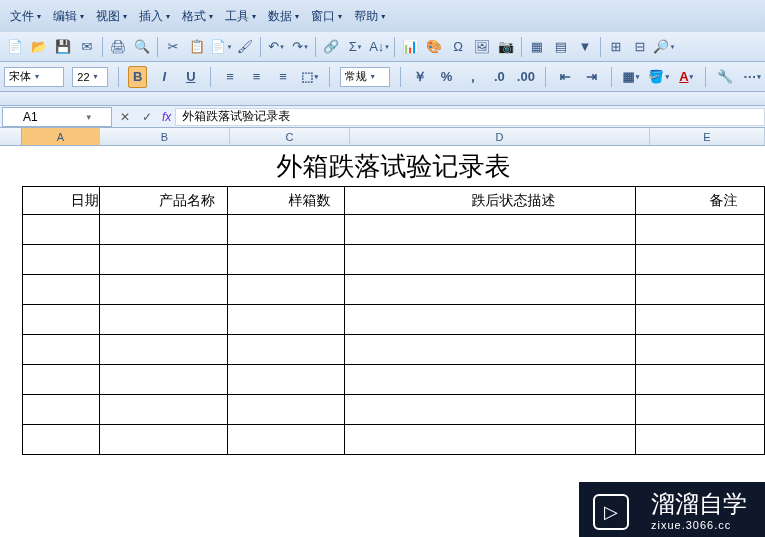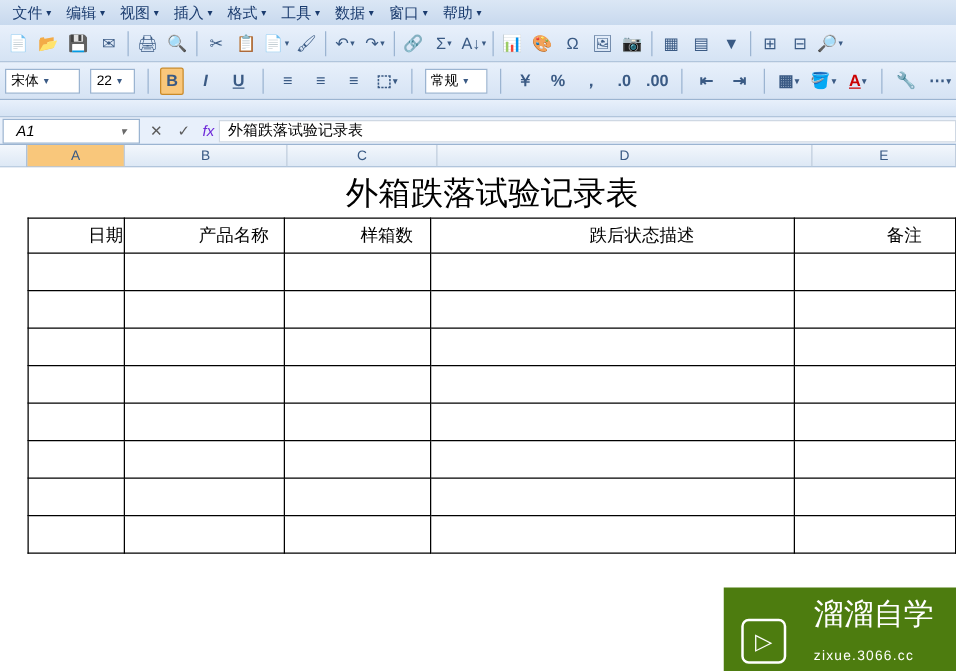--- a/index.html
+++ b/index.html
@@ -1,37 +1,37 @@
 <!DOCTYPE html>
 <html><head>
 <meta charset="utf-8">
 <style>
 * { box-sizing: border-box; margin: 0; padding: 0; }
 body { font-family: "Microsoft YaHei", Arial, sans-serif; font-size: 12px; background: #fff; overflow: hidden; width: 765px; height: 537px; position: relative; }
 
-.menubar { background: linear-gradient(#dbe7f5,#c8d9ee); height: 20px; display: flex; align-items: flex-start; padding: 0 4px; font-size: 12px; color: #1a3b6e; }
+.menubar { background: linear-gradient(#dbe7f5,#c8d9ee); height: 32px; display: flex; align-items: center; padding: 0 4px; font-size: 12px; color: #1a3b6e; }
 .menubar .menu-item { padding: 2px 6px; display: flex; align-items: center; cursor: pointer; }
 .menubar .menu-item::after { content: "▾"; font-size: 8px; margin-left: 3px; color: #1a3b6e; }
 
 .toolbar { background: linear-gradient(#e8f0fb,#d5e3f4); height: 30px; display: flex; align-items: center; padding: 2px 4px; border-bottom: 1px solid #9bb4d1; gap: 2px; }
 .toolbar .btn { width: 22px; height: 22px; display: inline-flex; align-items: center; justify-content: center; font-size: 13px; color: #3a5a84; border-radius: 2px; cursor: pointer; }
 .toolbar .sep { width: 1px; height: 20px; background: #9bb4d1; margin: 0 2px; }
 .toolbar .dd::after { content: "▾"; font-size: 7px; margin-left: 1px; color: #3a5a84; }
 
 .fmtbar { background: linear-gradient(#e8f0fb,#d5e3f4); height: 30px; display: flex; align-items: center; padding: 2px 4px; border-bottom: 1px solid #9bb4d1; gap: 8px; }
 .fmtbar .combo { height: 20px; background: #fff; border: 1px solid #9bb4d1; display: inline-flex; align-items: center; padding: 0 4px; font-size: 11px; }
 .fmtbar .combo::after { content: "▾"; font-size: 8px; margin-left: 4px; color: #3a5a84; }
 .fmtbar .btn { width: 22px; height: 22px; display: inline-flex; align-items: center; justify-content: center; font-size: 13px; color: #3a5a84; border-radius: 2px; cursor: pointer; font-weight: bold; }
 .fmtbar .sep { width: 1px; height: 20px; background: #9bb4d1; margin: 0 2px; }
 .fmtbar .dd::after { content: "▾"; font-size: 7px; margin-left: 1px; color: #3a5a84; }
 
 .spacer { height: 14px; background: linear-gradient(#e8f0fb,#d5e3f4); border-bottom: 1px solid #9bb4d1; }
 
 .fbar { height: 22px; display: flex; align-items: center; border-bottom: 1px solid #9bb4d1; background: #e8f0fb; }
-.namebox { width: 110px; height: 20px; background: #fff; border: 1px solid #9bb4d1; margin: 0 2px; display: flex; align-items: center; padding: 0 10px; font-size: 12px; font-style: italic; }
+.namebox { width: 110px; height: 20px; background: #fff; border: 1px solid #9bb4d1; margin: 0 2px; display: flex; align-items: center; padding: 0 20px; font-size: 12px; }
 .namebox::after { content: "▾"; font-size: 9px; margin-left: auto; color: #6a6a6a; }
 .fx-area { display: flex; align-items: center; flex: 1; }
 .fx-btn { width: 22px; height: 18px; display: flex; align-items: center; justify-content: center; color: #5a5a5a; }
 .fx-label { font-style: italic; font-size: 12px; color: #6d28d9; padding: 0 4px; }
 .fcontent { flex: 1; background: #fff; height: 18px; border: 1px solid #cfd8e3; display: flex; align-items: center; padding: 0 6px; font-size: 12px; }
 
 .grid-wrap { position: relative; }
 .colhdrs { display: flex; height: 18px; background: linear-gradient(#f3f7fc,#dde8f5); border-bottom: 1px solid #9bb4d1; }
 .corner { width: 22px; border-right: 1px solid #9bb4d1; background: linear-gradient(#f3f7fc,#dde8f5); }
 .colhdr { border-right: 1px solid #c0cddd; display: flex; align-items: center; justify-content: center; font-size: 11px; color: #3a5a84; }
@@ -39,25 +39,25 @@
 .colA { width: 78px; } .colB { width: 130px; } .colC { width: 120px; } .colD { width: 300px; } .colE { width: 115px; }
 
 .sheet { position: relative; background: #fff; }
 .title-row { height: 40px; display: flex; align-items: center; justify-content: center; font-size: 26px; font-family: "SimSun", serif; font-weight: normal; margin-left: 22px; }
 
 .data-table { border-collapse: collapse; margin-left: 22px; }
 .data-table th, .data-table td { border: 1.5px solid #000; height: 30px; font-size: 14px; font-weight: normal; text-align: center; font-family: "SimSun", serif; padding-left: 47px; }
 .data-table th { height: 28px; }
 .cA{width:78px}.cB{width:130px}.cC{width:120px}.cD{width:300px}.cE{width:132px}
 
-.watermark { position: absolute; right: 0; bottom: 0; background: #4d7c0f; color: #fff; padding: 10px 18px 6px 14px; font-size: 24px; display: flex; align-items: flex-end; gap: 22px; }
+.watermark { position: absolute; right: 0; bottom: 0; background: #0f172a; color: #fff; padding: 10px 18px 6px 14px; font-size: 24px; display: flex; align-items: center; gap: 22px; }
 .watermark .logo { width: 36px; height: 36px; border: 2px solid #fff; border-radius: 6px; display: flex; align-items: center; justify-content: center; }
 .watermark .logo::before { content: "▷"; font-size: 18px; }
 .watermark .txt { display: flex; flex-direction: column; line-height: 1; }
-.watermark .sub { font-size: 11px; letter-spacing: 1px; margin-top: 16px; }
+.watermark .sub { font-size: 11px; letter-spacing: 1px; margin-top: 4px; }
 </style>
 </head>
 <body>
 
 <div class="menubar">
   <div class="menu-item">
       <span>文件</span>
     </div>
   <div class="menu-item">
       <span>编辑</span>

